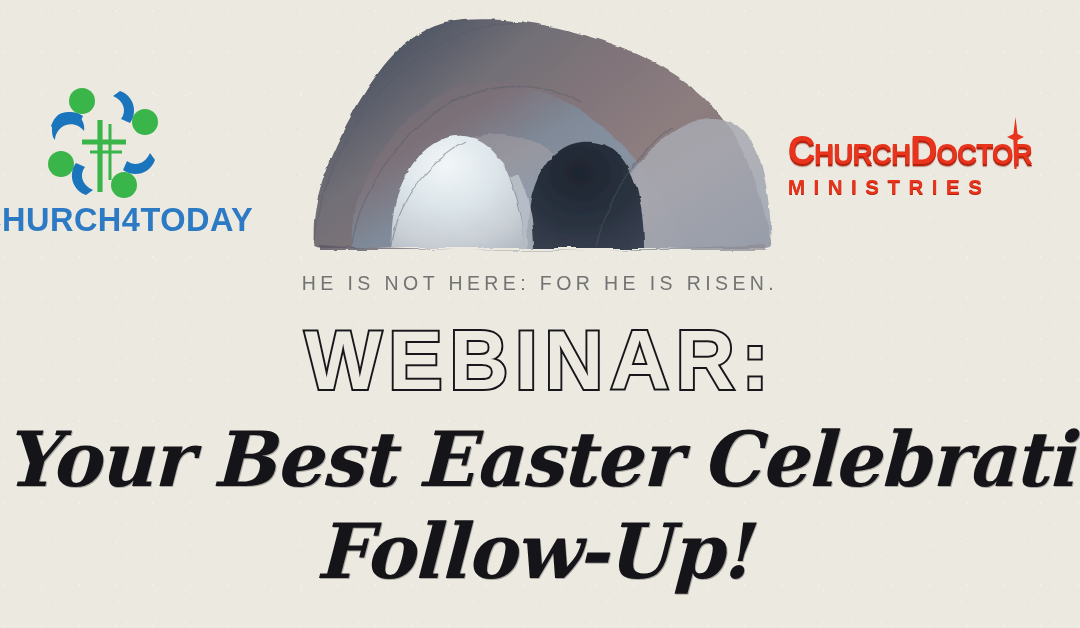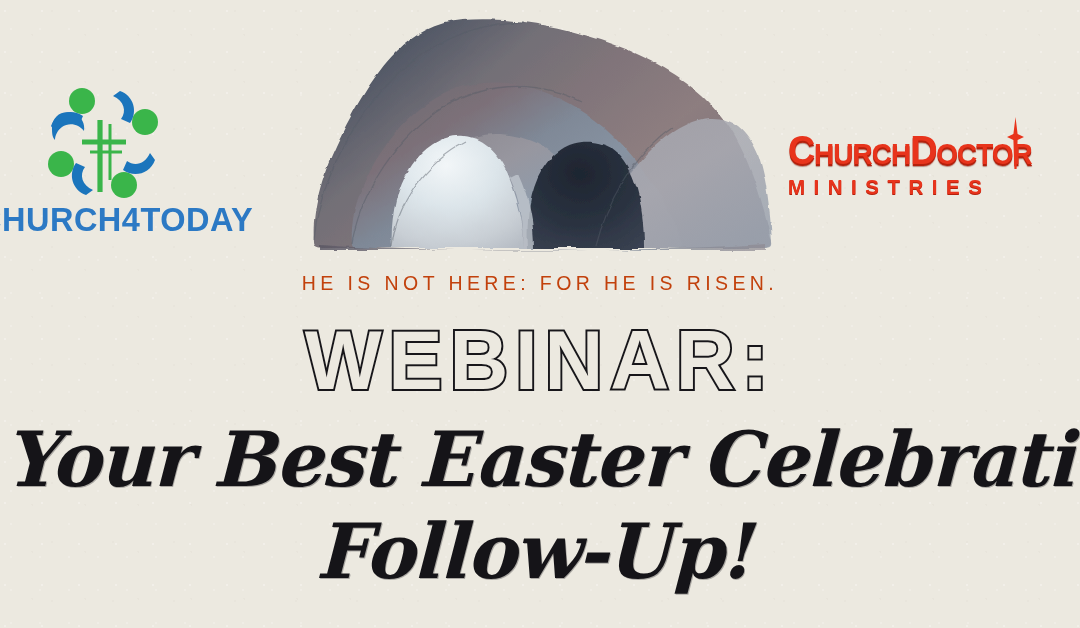--- a/index.html
+++ b/index.html
@@ -127,21 +127,21 @@
   #tagline {
     position: absolute;
     left: 0;
     top: 272px;
     width: 1080px;
     text-align: center;
     font-family: "Liberation Sans", sans-serif;
     font-size: 19.5px;
     font-weight: 400;
     letter-spacing: 4.4px;
-    color: #c2410c;
+    color: #737373;
     white-space: nowrap;
   }
 
   #webinar {
     position: absolute;
     left: 0;
     top: 318px;
     width: 1080px;
     text-align: center;
     font-family: "Liberation Sans", sans-serif;

